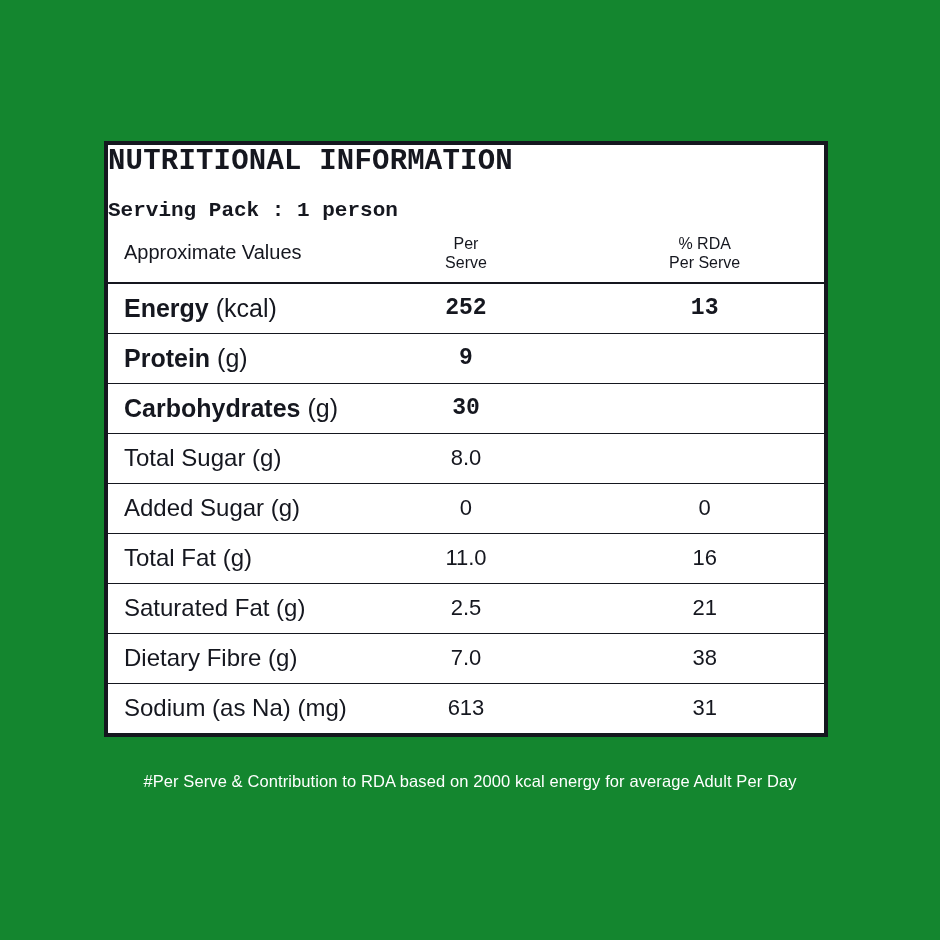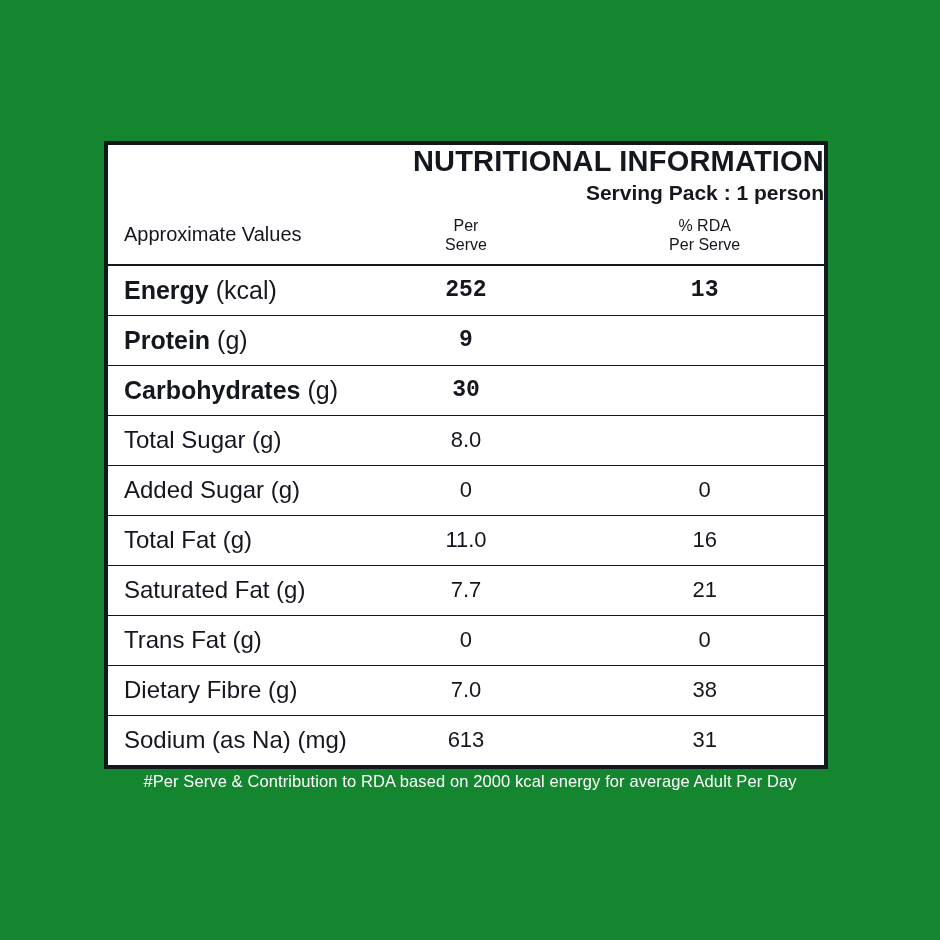--- a/index.html
+++ b/index.html
@@ -31,36 +31,37 @@
   .table {
     width: 100%;
     border-collapse: collapse;
     table-layout: fixed;
   }
   .table td, .table th {
     border: 0;
     padding: 0;
   }
   .title-cell {
-    text-align: right;
+    text-align: left;
     padding: 14px 10px 12px 10px;
     border-bottom: 2px solid #15171f;
+    font-family: Liberation Mono, monospace;
   }
   .title {
     font-size: 29px;
     font-weight: bold;
     color: #15171f;
     letter-spacing: 0.2px;
     line-height: 1.15;
   }
   .subtitle {
     font-size: 21px;
     font-weight: bold;
     color: #15171f;
-    margin-top: 2px;
+    margin-top: 20px;
     line-height: 1.2;
   }
   .head-row td {
     border-bottom: 2px solid #15171f;
     padding: 10px 0;
   }
   .col-label {
     width: 352px;
     padding-left: 16px !important;
     text-align: left;
@@ -182,29 +183,24 @@
         </tr>
 
         <tr class="data-row">
           <td class="col-label"><span>Total Fat</span> <span class="unit">(g)</span></td>
           <td class="col-num">11.0</td>
           <td class="col-num">16</td>
         </tr>
 
         <tr class="data-row">
           <td class="col-label"><span>Saturated Fat</span> <span class="unit">(g)</span></td>
-          <td class="col-num">7.7</td>
+          <td class="col-num">2.5</td>
           <td class="col-num">21</td>
         </tr>
 
-        <tr class="data-row">
-          <td class="col-label"><span>Trans Fat</span> <span class="unit">(g)</span></td>
-          <td class="col-num">0</td>
-          <td class="col-num">0</td>
-        </tr>
 
         <tr class="data-row">
           <td class="col-label"><span>Dietary Fibre</span> <span class="unit">(g)</span></td>
           <td class="col-num">7.0</td>
           <td class="col-num">38</td>
         </tr>
 
         <tr class="data-row">
           <td class="col-label"><span>Sodium (as Na)</span> <span class="unit">(mg)</span></td>
           <td class="col-num">613</td>

